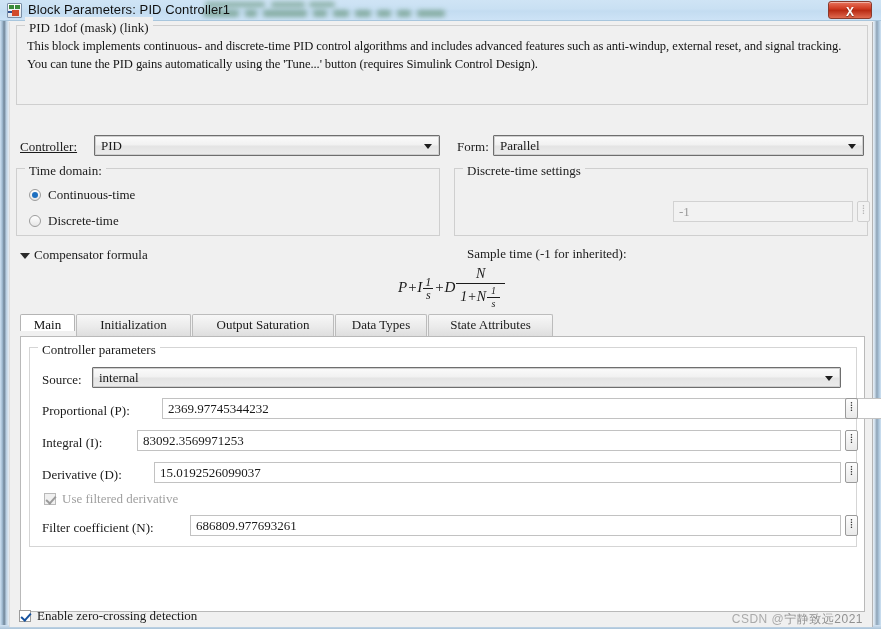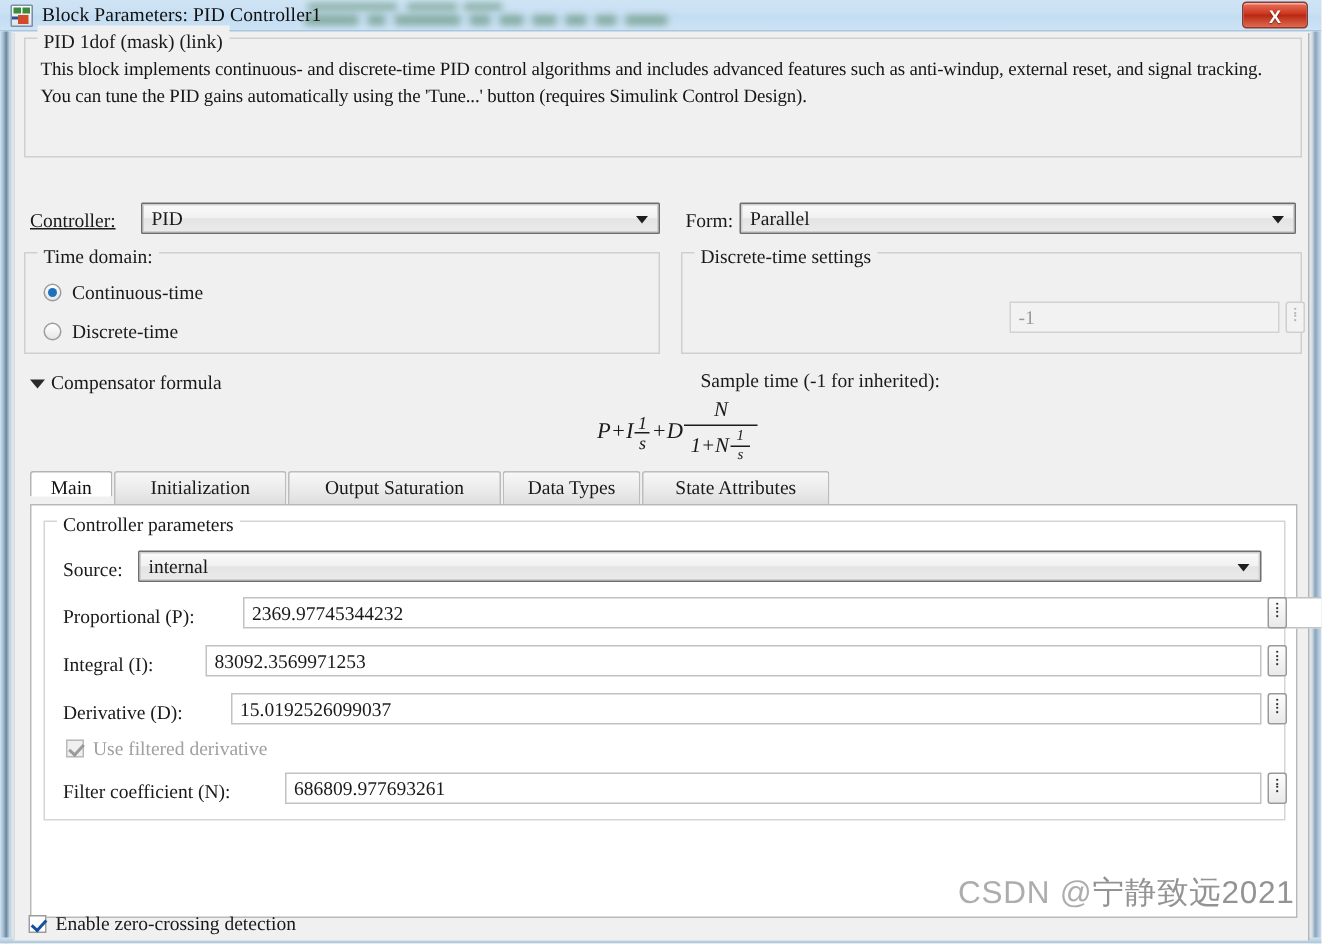--- a/index.html
+++ b/index.html
@@ -61,21 +61,21 @@
     display: block;
   }
   .tbicon .g1 { left: 1px; top: 1px; width: 5px; height: 4px; background: #3a8b3a; }
   .tbicon .g2 { left: 7px; top: 1px; width: 5px; height: 4px; background: #3a8b3a; }
   .tbicon .r1 { left: 4px; top: 6px; width: 7px; height: 6px; background: #d24a2a; }
   .tbicon .b1 { left: 0px; top: 7px; width: 4px; height: 2px; background: #2f4f8f; }
 
   .tbtitle {
     position: absolute;
     left: 28px; top: 2px;
-    font-family: Liberation Serif, serif;
+    font-family: Liberation Sans, sans-serif;
     font-size: 13px;
     color: #101010;
     white-space: nowrap;
     letter-spacing: .1px;
   }
   .closebtn {
     position: absolute;
     right: 9px; top: 1px;
     width: 44px; height: 18px;
     border: 1px solid #8b3a2c;
@@ -398,23 +398,23 @@
     border-radius: 2px;
     font-size: 13px;
     color: #1a1a1a;
     text-align: center;
     cursor: pointer;
   }
 
   
   .watermark {
     position: absolute;
-    right: 18px; bottom: 20px;
+    right: 18px; bottom: 1px;
     font-family: "Liberation Sans", sans-serif;
-    font-size: 21px;
+    font-size: 12px;
     color: rgba(150,150,150,.78);
     white-space: nowrap;
     pointer-events: none;
     letter-spacing: .5px;
   }
   .watermark .wm2 {
     color: rgba(120,120,120,.8);
   }
 </style>
 </head>

